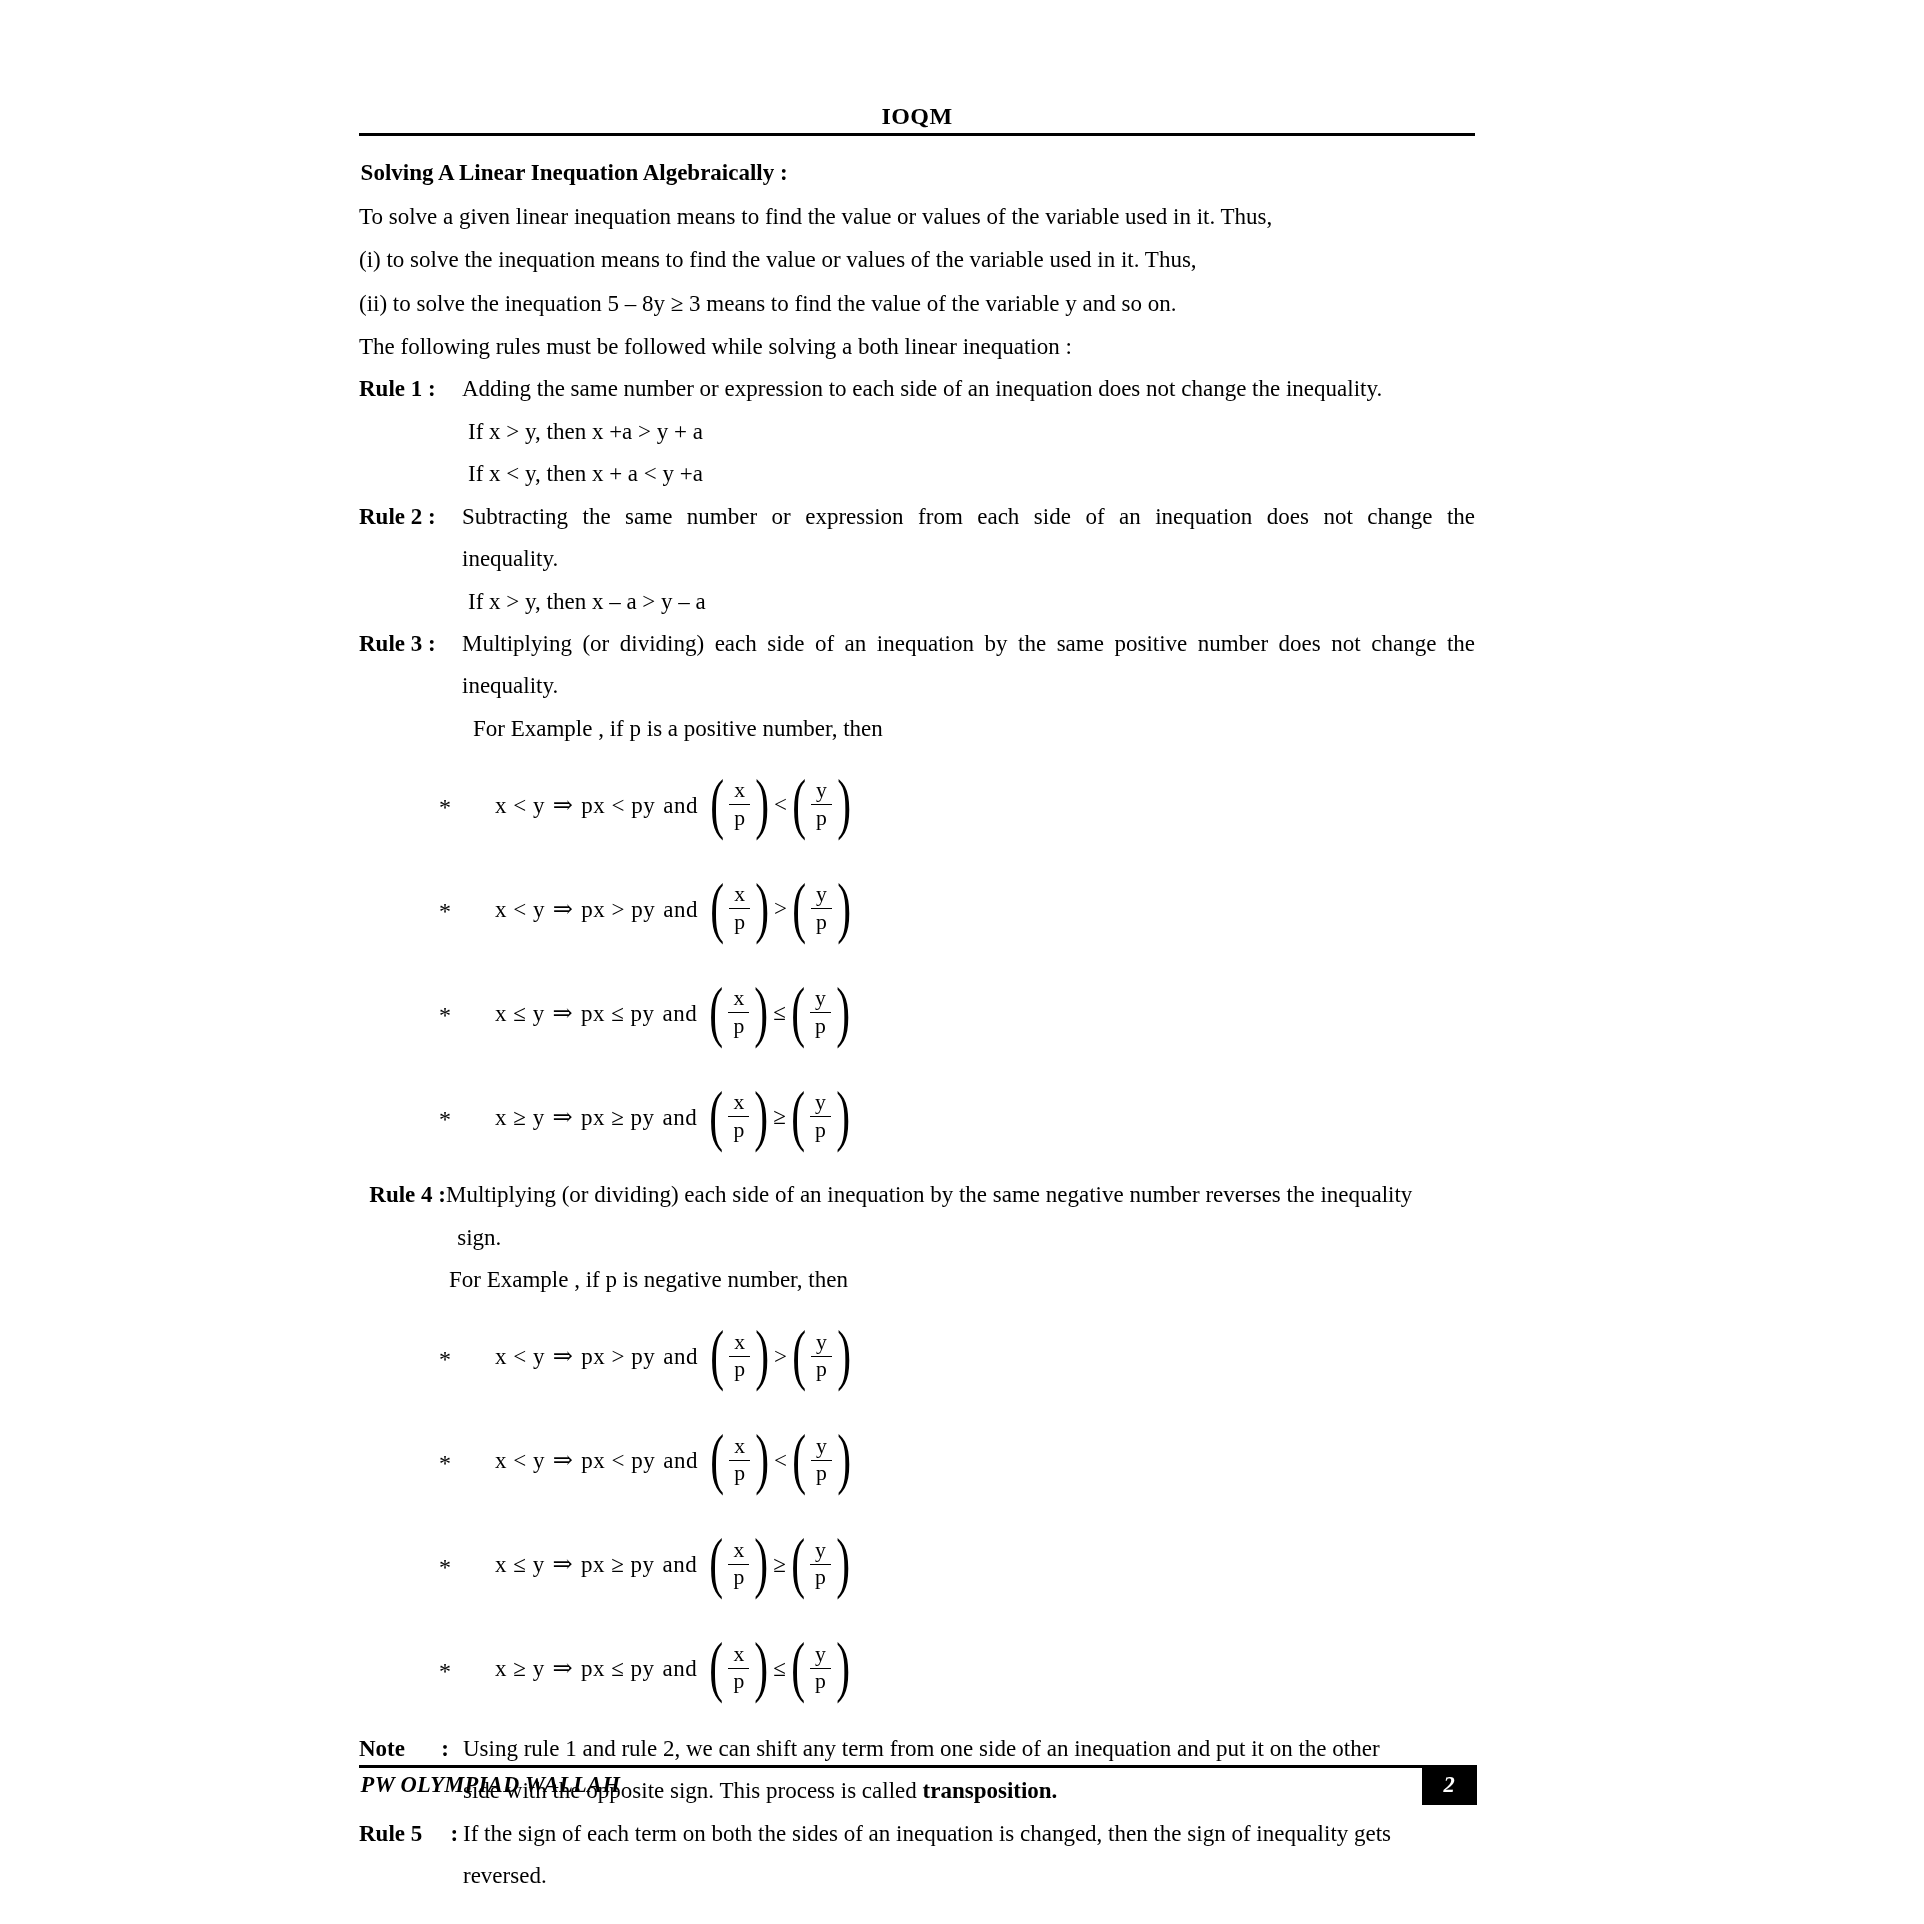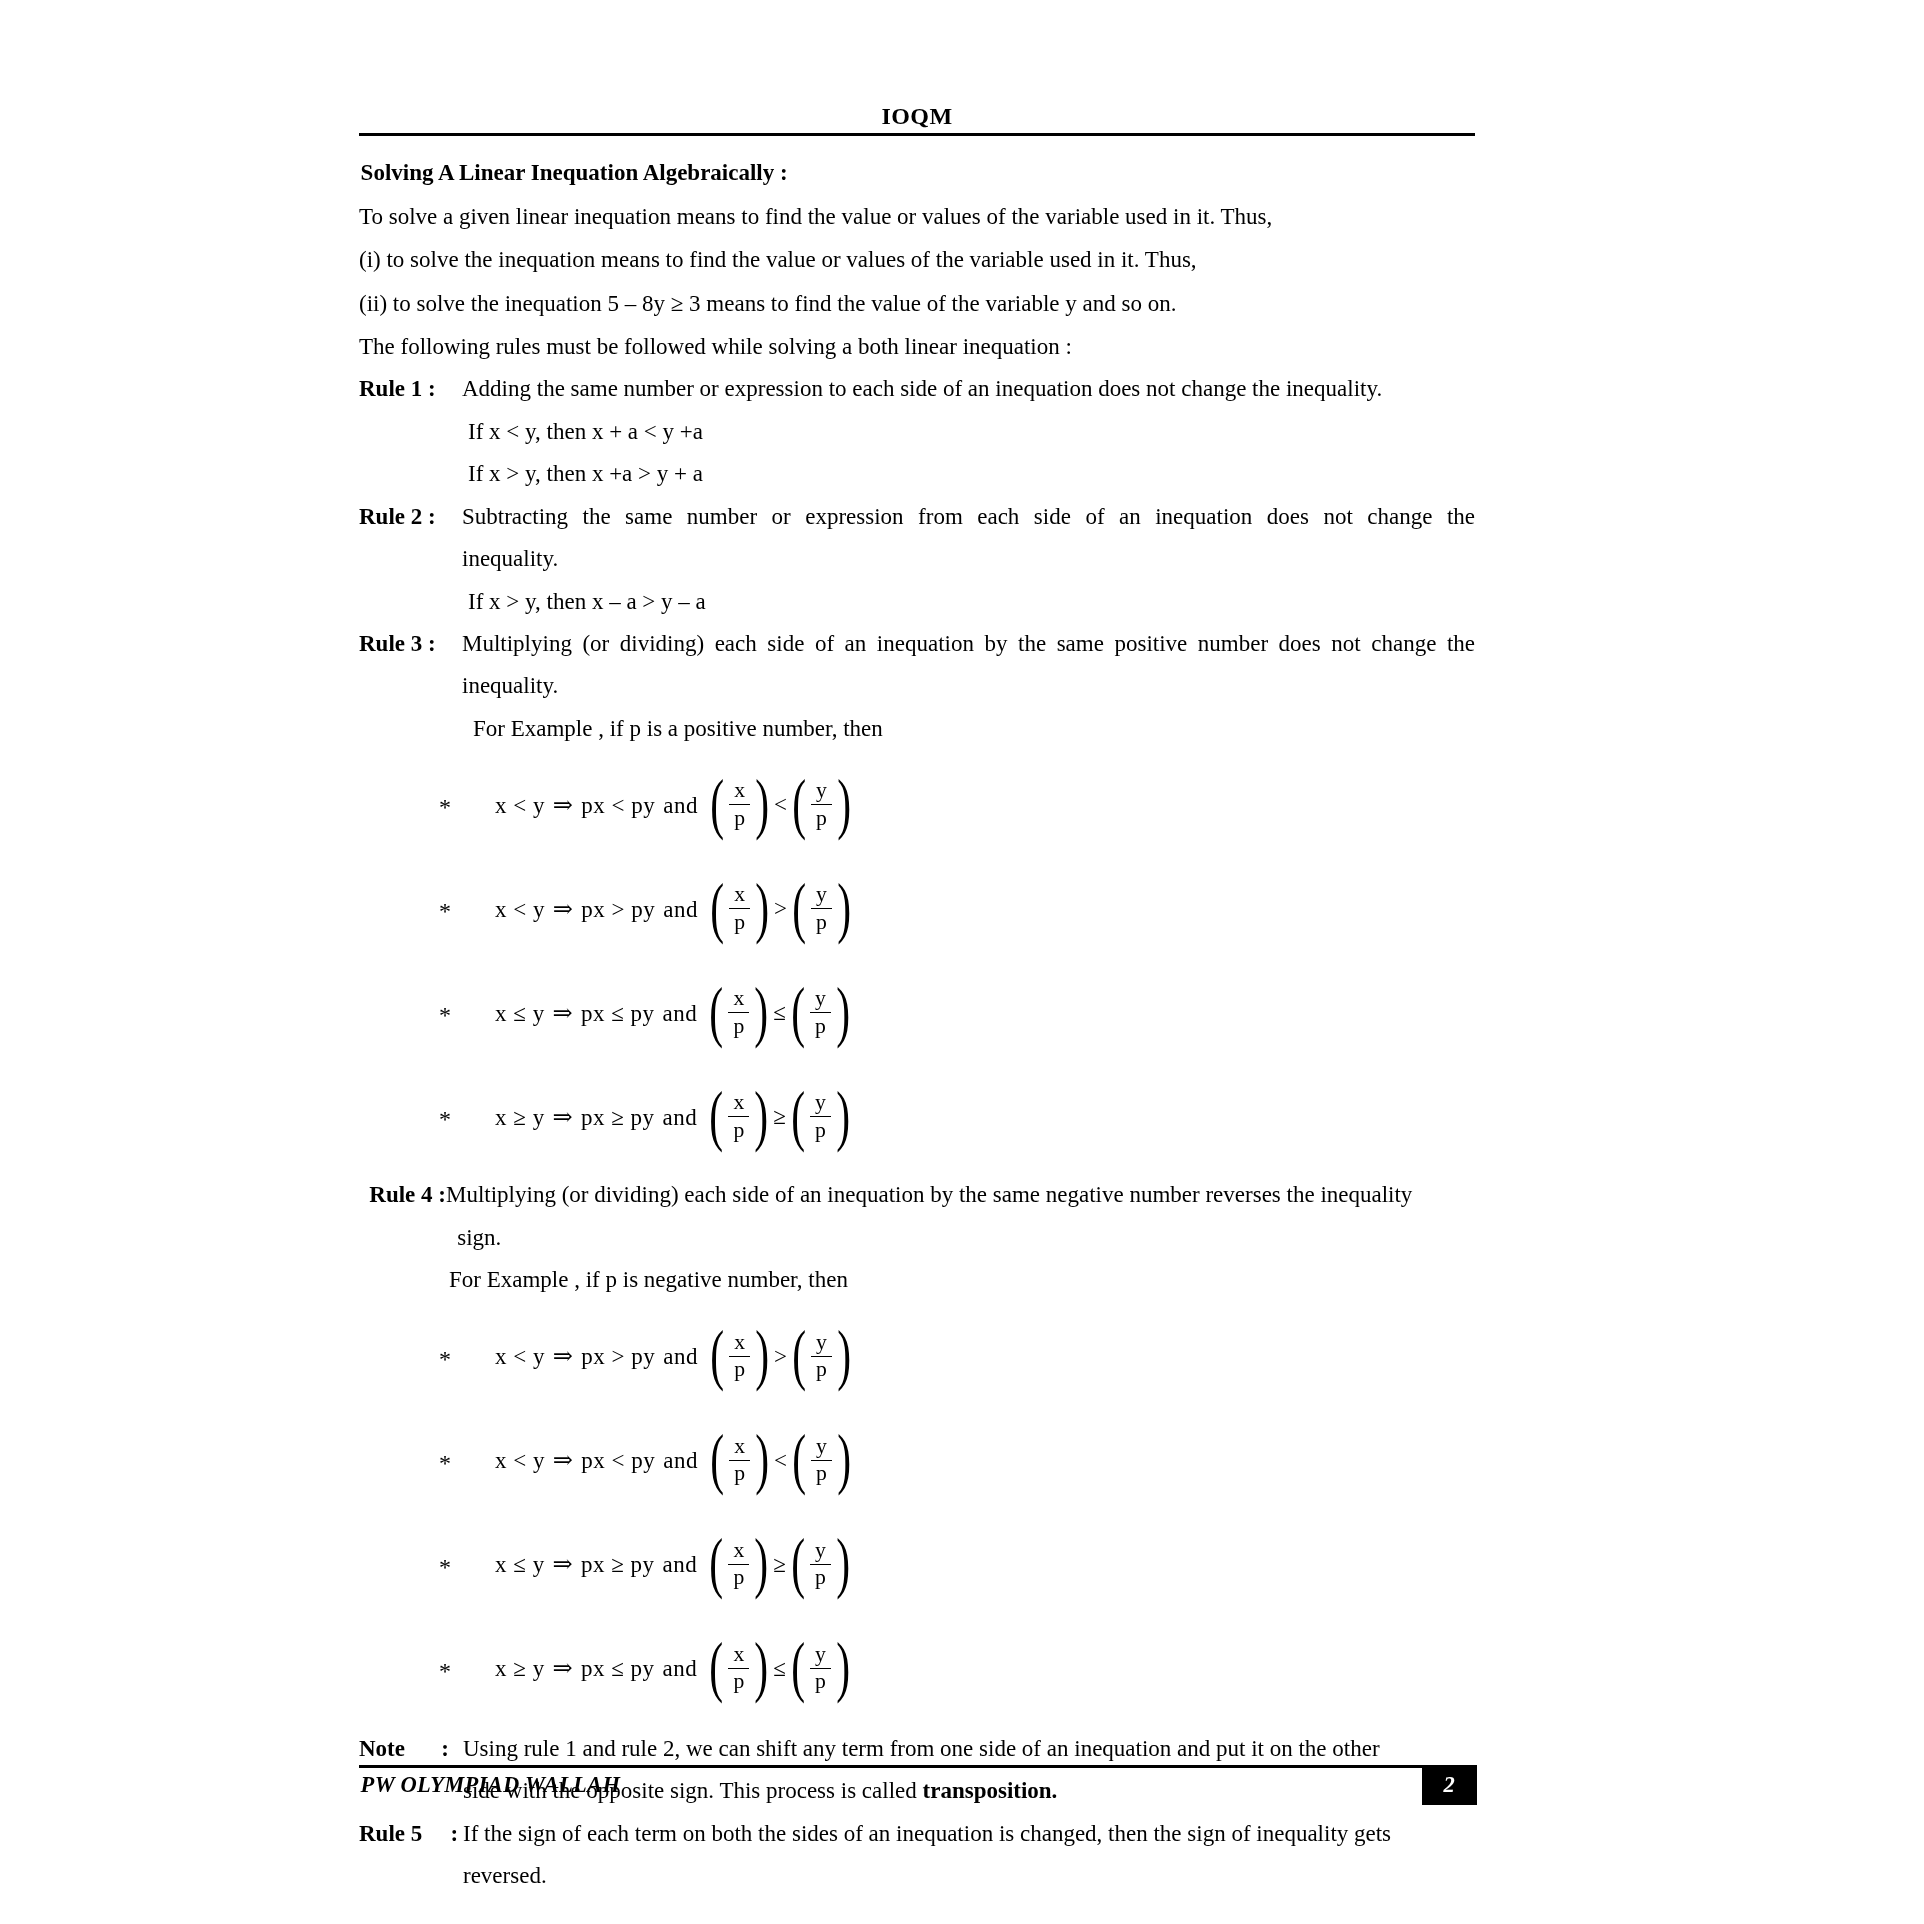--- a/index.html
+++ b/index.html
@@ -226,22 +226,22 @@
 
     <div class="para">To solve a given linear inequation means to find the value or values of the variable used in it. Thus,</div>
     <div class="para">(i) to solve the inequation means to find the value or values of the variable used in it. Thus,</div>
     <div class="para">(ii) to solve the inequation 5 – 8y ≥ 3 means to find the value of the variable y and so on.</div>
     <div class="para">The following rules must be followed while solving a both linear inequation :</div>
 
     <div class="rule-row">
       <div class="rule-label w1">Rule 1 :</div>
       <div class="rule-body">Adding the same number or expression to each side of an inequation does not change the    inequality.</div>
     </div>
+    <div class="indent-line">If x &gt; y, then x +a &gt; y + a</div>
     <div class="indent-line">If x &lt; y, then x + a &lt; y +a</div>
-    <div class="indent-line">If x &gt; y, then x +a &gt; y + a</div>
 
     <div class="rule-row">
       <div class="rule-label w1">Rule 2 :</div>
       <div class="rule-body">
         <span class="just-block" style="display:block;text-align:justify;text-align-last:justify;">Subtracting the same number or expression from each side of an inequation does not change the</span>
         <span class="l2">inequality.</span>
       </div>
     </div>
     <div class="indent-line">If x &gt; y, then x – a &gt; y – a</div>
 

